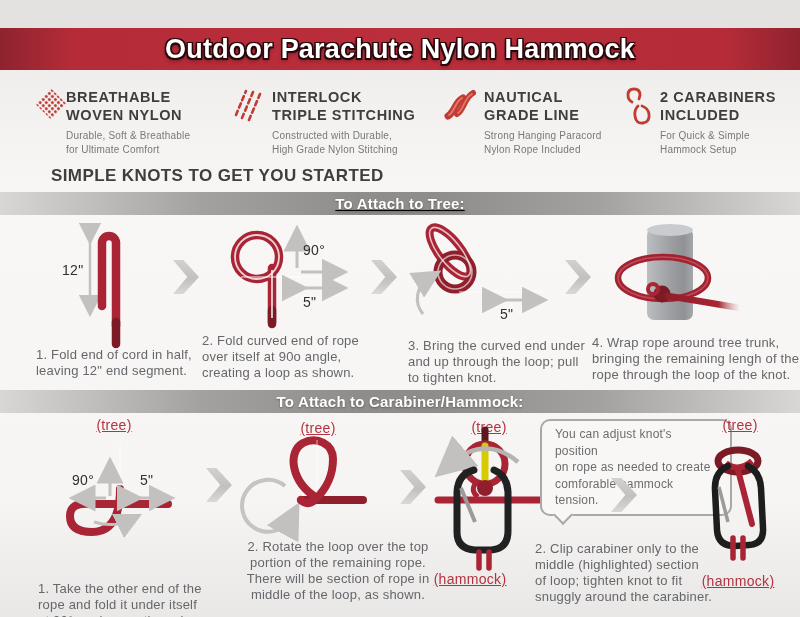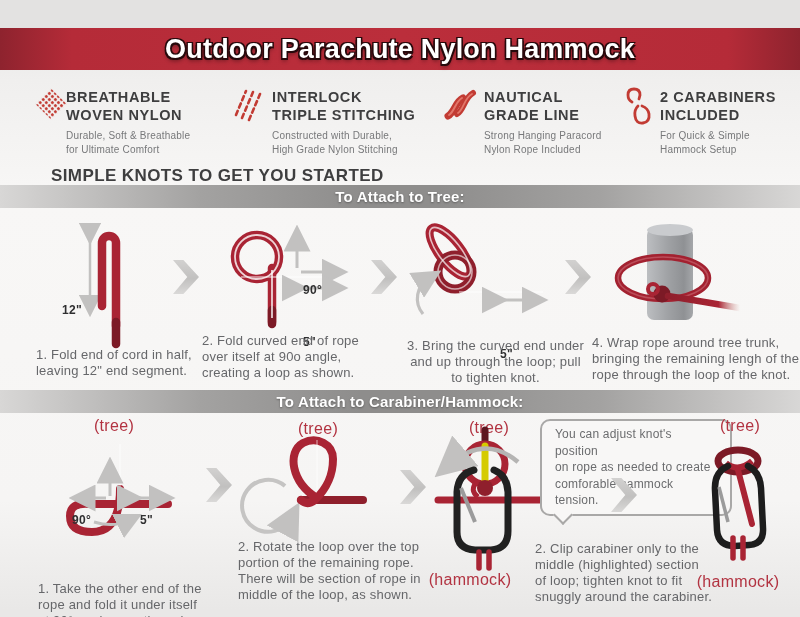--- a/index.html
+++ b/index.html
@@ -14,22 +14,22 @@
         letter-spacing:.2px;
         text-shadow:-1.5px -1.5px 0 #27090c,1.5px -1.5px 0 #27090c,-1.5px 1.5px 0 #27090c,1.5px 1.5px 0 #27090c,0 3px 4px rgba(0,0,0,.45);}
   .ftitle{font-size:14.5px;font-weight:bold;color:#3e3e3f;letter-spacing:.6px;line-height:1.25;white-space:pre-line;}
   .fdesc{font-size:10px;color:#77787a;letter-spacing:.2px;line-height:1.35;white-space:pre-line;margin-top:5px;}
   .knotshead{font-size:17px;font-weight:bold;color:#3e3e3f;letter-spacing:.4px;}
   .graybanner{left:0;width:800px;height:23px;
         background:linear-gradient(90deg,#d8d7d6 0%,#a3a2a1 25%,#8e8d8c 45%,#8e8d8c 55%,#a3a2a1 75%,#d8d7d6 100%);}
   .graybanner .t{display:block;text-align:center;line-height:23px;font-size:15px;font-weight:bold;color:#fff;
         letter-spacing:.2px;text-shadow:0 1px 2px rgba(0,0,0,.35);}
   .cap{font-size:13px;color:#66676a;line-height:1.23;white-space:pre-line;letter-spacing:.2px;}
-  .mlabel{font-weight:bold;font-size:12px;color:#2f2f30;letter-spacing:.3px;margin-top:41px;}
-  .rlabel{font-size:16px;color:#b23341;letter-spacing:.3px;text-align:center;}
+  .mlabel{font-weight:normal;font-size:14px;color:#2f2f30;letter-spacing:.3px;}
+  .rlabel{font-size:14px;color:#b23341;letter-spacing:.3px;text-align:center;text-decoration:underline;}
   .chev{width:26px;height:34px;background:linear-gradient(180deg,#d2d1d0,#c1c0bf 55%,#dad9d8);
         clip-path:polygon(0 0,40% 0,100% 50%,40% 100%,0 100%,55% 50%);}
   .note{left:540px;top:419px;width:162px;border:2px solid #a9a8a7;border-radius:10px;padding:5px 13px;
         font-size:12px;line-height:1.38;color:#6b6c6e;white-space:pre-line;background:#f8f7f6;letter-spacing:.2px;}
   .note:after{content:"";position:absolute;left:14px;bottom:-8px;width:12px;height:12px;background:#f8f7f6;
         border-left:2px solid #a9a8a7;border-bottom:2px solid #a9a8a7;transform:rotate(-45deg);}
   svg{display:block;overflow:visible;}
 </style>
 </head>
 <body>
@@ -137,21 +137,21 @@
   </div>
   <div class="abs" style="left:660px;top:88px;">
     <div class="ftitle">2 CARABINERS
 INCLUDED</div>
     <div class="fdesc">For Quick &amp; Simple
 Hammock Setup</div>
   </div>
 
   <div class="abs knotshead" style="left:35px;top:166px;margin-left:16px;">SIMPLE KNOTS TO GET YOU STARTED</div>
 
-  <div class="abs graybanner" style="top:185px;">
+  <div class="abs graybanner" style="top:192px;text-decoration:underline;">
     <span class="t">To Attach to Tree:</span>
   </div>
 
   <div class="abs" style="left:72px;top:226px;width:80px;height:122px;">
     <svg width="80" height="122" viewBox="0 0 80 122">
       <line x1="18" y1="8" x2="18" y2="80" stroke="#c2c1c0" stroke-width="2.5" marker-start="url(#ah)" marker-end="url(#ah)"></line>
       <path d="M 30 80 L 30 17 A 7 7 0 0 1 44 17 L 44 100" fill="none" stroke="#a92434" stroke-width="8.5" stroke-linecap="round"></path>
       <path d="M 44 96 L 44 118" stroke="#7c1a26" stroke-width="8.5" stroke-linecap="round"></path>
     </svg>
   </div>
@@ -201,21 +201,21 @@
       <circle cx="53" cy="71" r="5" fill="none" stroke="#a92434" stroke-width="4"></circle>
       <path d="M 68 78 Q 105 84 140 90" fill="none" stroke="url(#tailFade)" stroke-width="6.5" stroke-linecap="round"></path>
     </svg>
   </div>
 
   <div class="abs cap" style="left:36px;top:347px;width:180px;">1. Fold end of cord in half,
 leaving 12" end segment.</div>
   <div class="abs cap" style="left:202px;top:333px;width:180px;">2. Fold curved end of rope
 over itself at 90o angle,
 creating a loop as shown.</div>
-  <div class="abs cap" style="left:398px;top:338px;width:195px;text-align:center;">3. Bring the curved end under
+  <div class="abs cap" style="left:408px;top:338px;width:195px;">3. Bring the curved end under
 and up through the loop; pull
 to tighten knot.</div>
   <div class="abs cap" style="left:592px;top:335px;width:210px;">4. Wrap rope around tree trunk,
 bringing the remaining lengh of the
 rope through the loop of the knot.</div>
 
   <div class="abs graybanner" style="top:390px;">
     <span class="t">To Attach to Carabiner/Hammock:</span>
   </div>
 
@@ -286,21 +286,21 @@
       </g>
       <path d="M 31 106 V 126" stroke="#a92434" stroke-width="5.5" stroke-linecap="round"></path>
       <path d="M 41 106 V 126" stroke="#a92434" stroke-width="5.5" stroke-linecap="round"></path>
     </svg>
   </div>
   <span class="abs rlabel" style="left:693px;top:573px;width:90px;">(hammock)</span>
 
   <div class="abs cap" style="left:38px;top:581px;width:190px;">1. Take the other end of the
 rope and fold it under itself
 at 90° angle, creating a loop.</div>
-  <div class="abs cap" style="left:238px;top:539px;width:200px;">2. Rotate the loop over the top
+  <div class="abs cap" style="left:238px;top:539px;width:200px;text-align:center;">2. Rotate the loop over the top
 portion of the remaining rope.
 There will be section of rope in
 middle of the loop, as shown.</div>
   <div class="abs cap" style="left:535px;top:541px;width:200px;">2. Clip carabiner only to the
 middle (highlighted) section
 of loop; tighten knot to fit
 snuggly around the carabiner.</div>
 
 </div>
 

